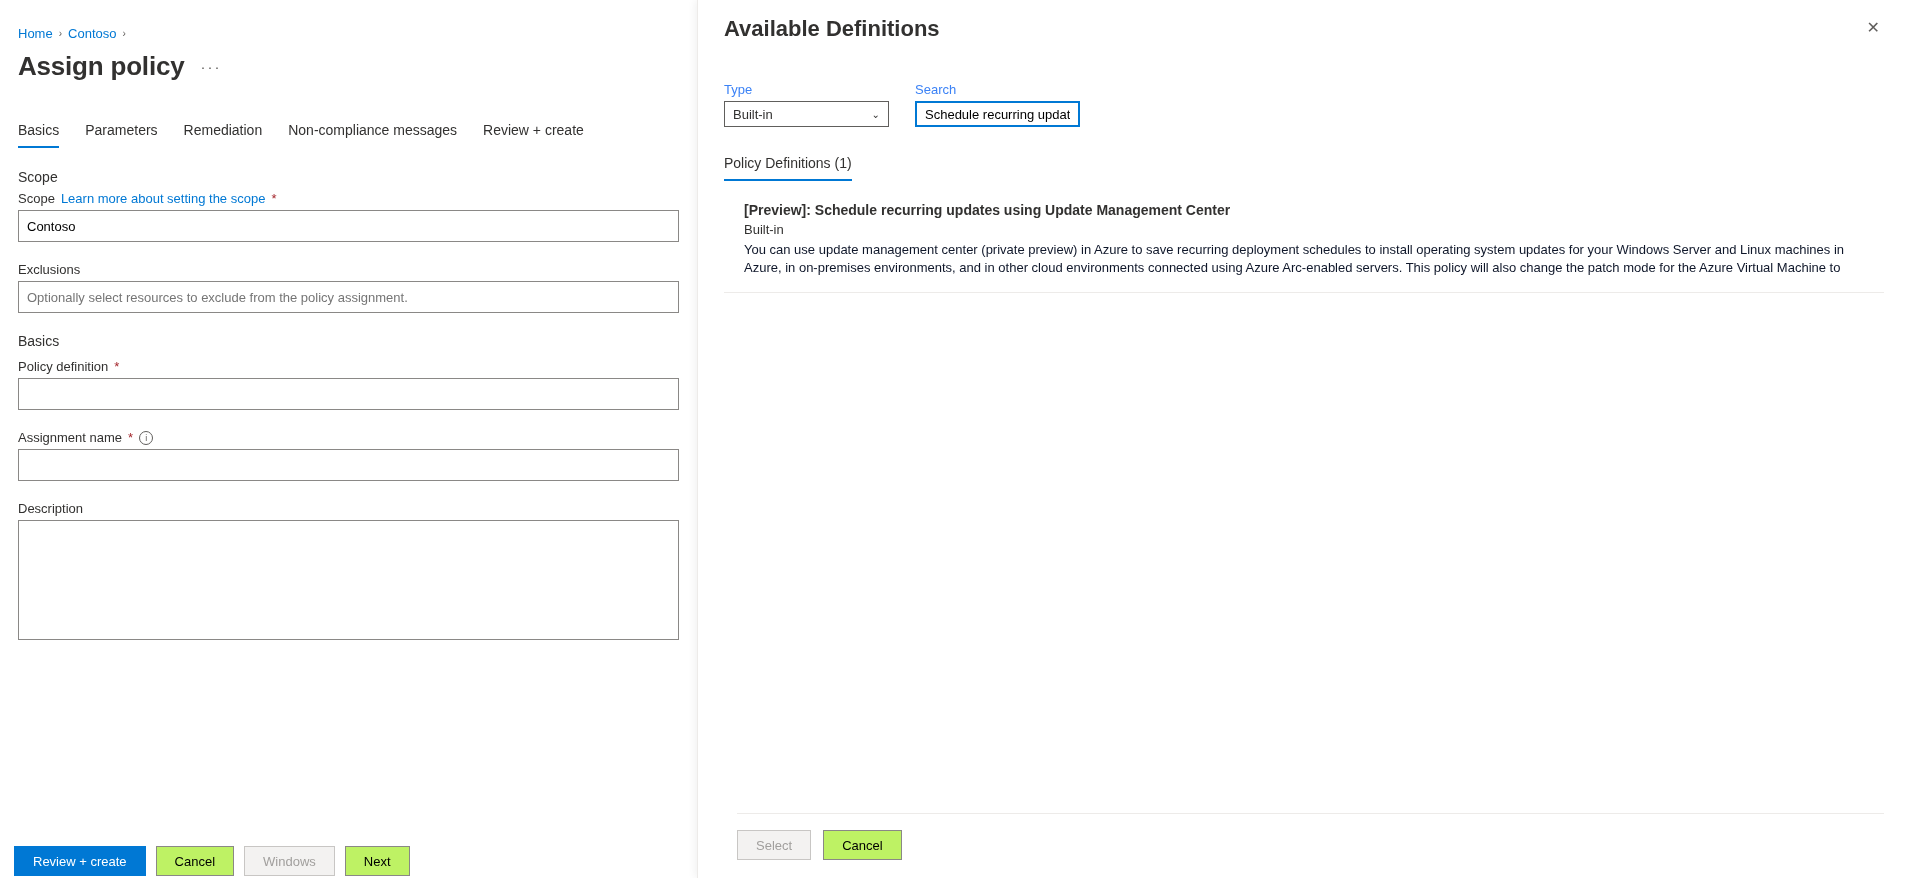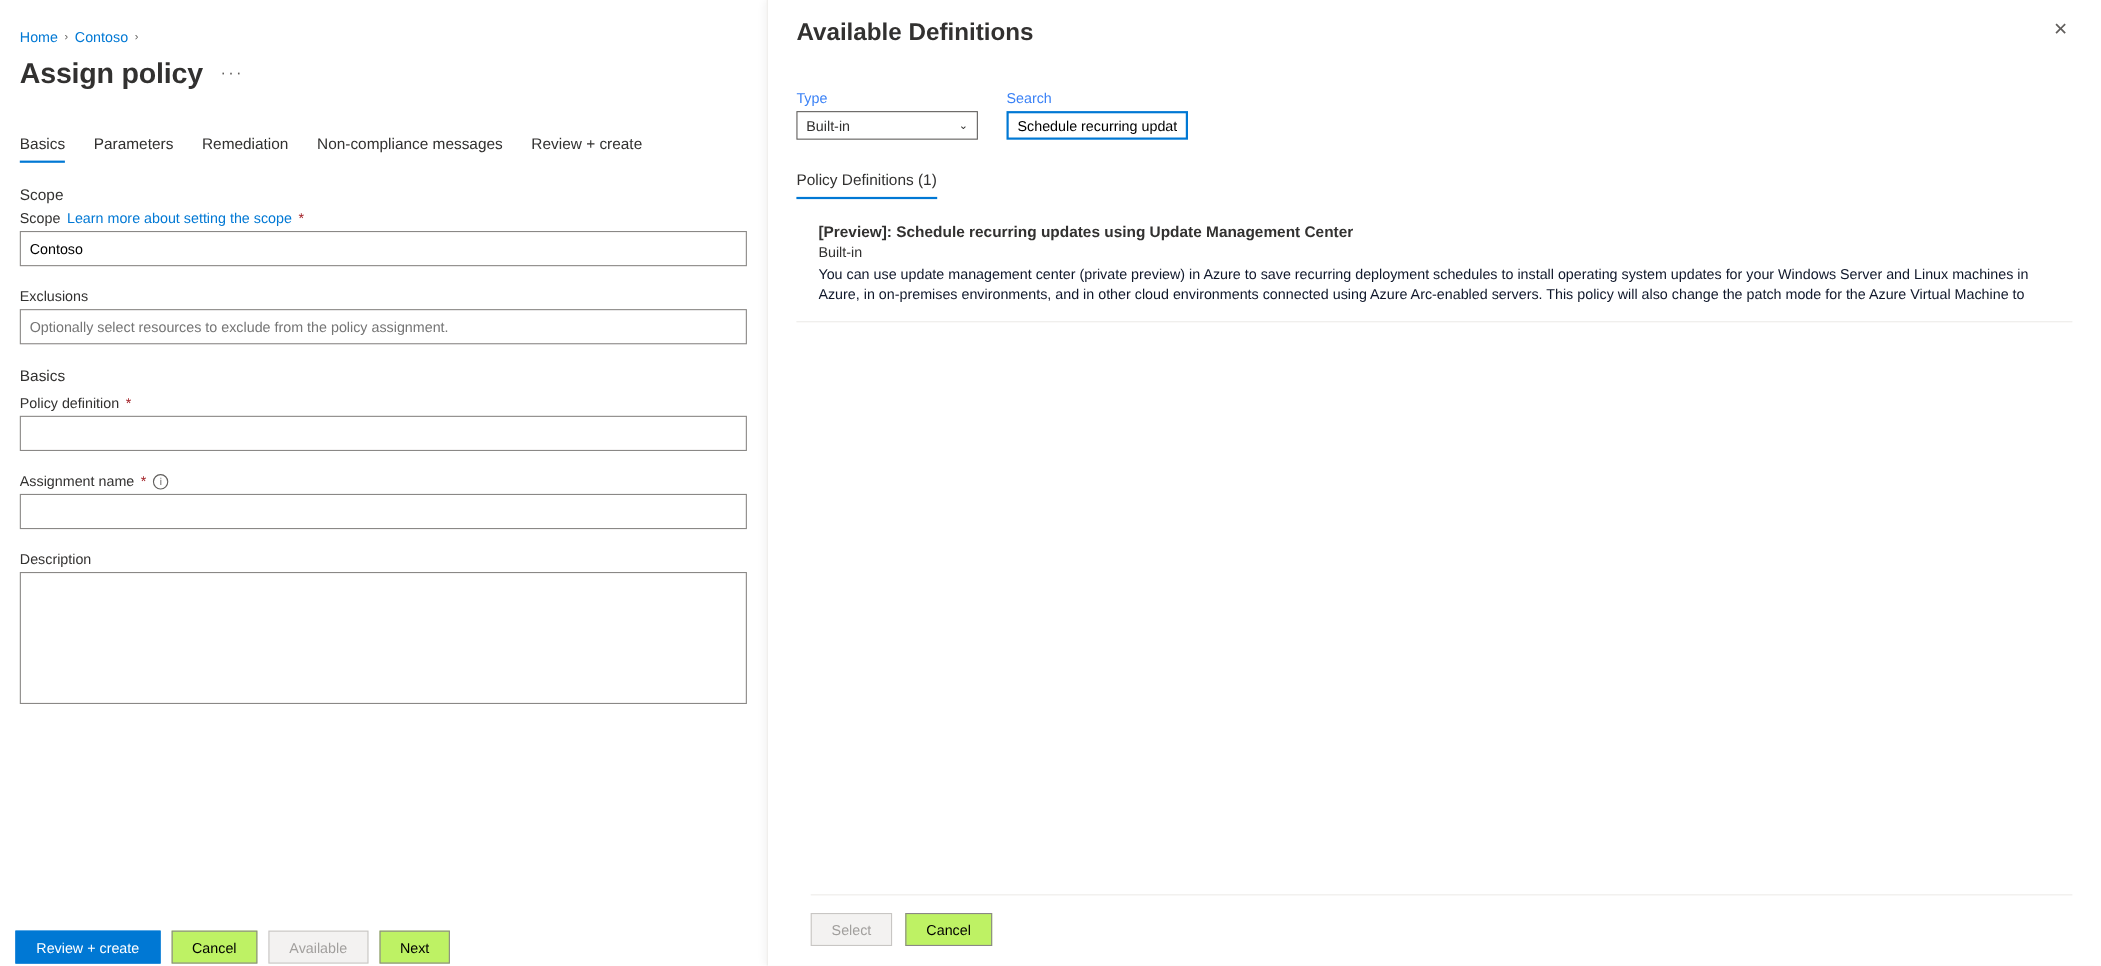--- a/index.html
+++ b/index.html
@@ -129,21 +129,21 @@
   <div class="field-block">
     <div class="label-row">
       <span>Description</span>
     </div>
     <textarea class="text-input" style=""></textarea>
   </div>
 
   <div class="footer-bar">
     <button class="btn primary">Review + create</button>
     <button class="btn">Cancel</button>
-    <button class="btn disabled">Available</button>
+    <button class="btn disabled">Windows</button>
     <button class="btn">Next</button>
   </div>
 
 </div>
 
 <div class="panel">
 
   <div class="panel-header">
     <div class="panel-title">Available Definitions</div>
     <div class="close-x">✕</div>

